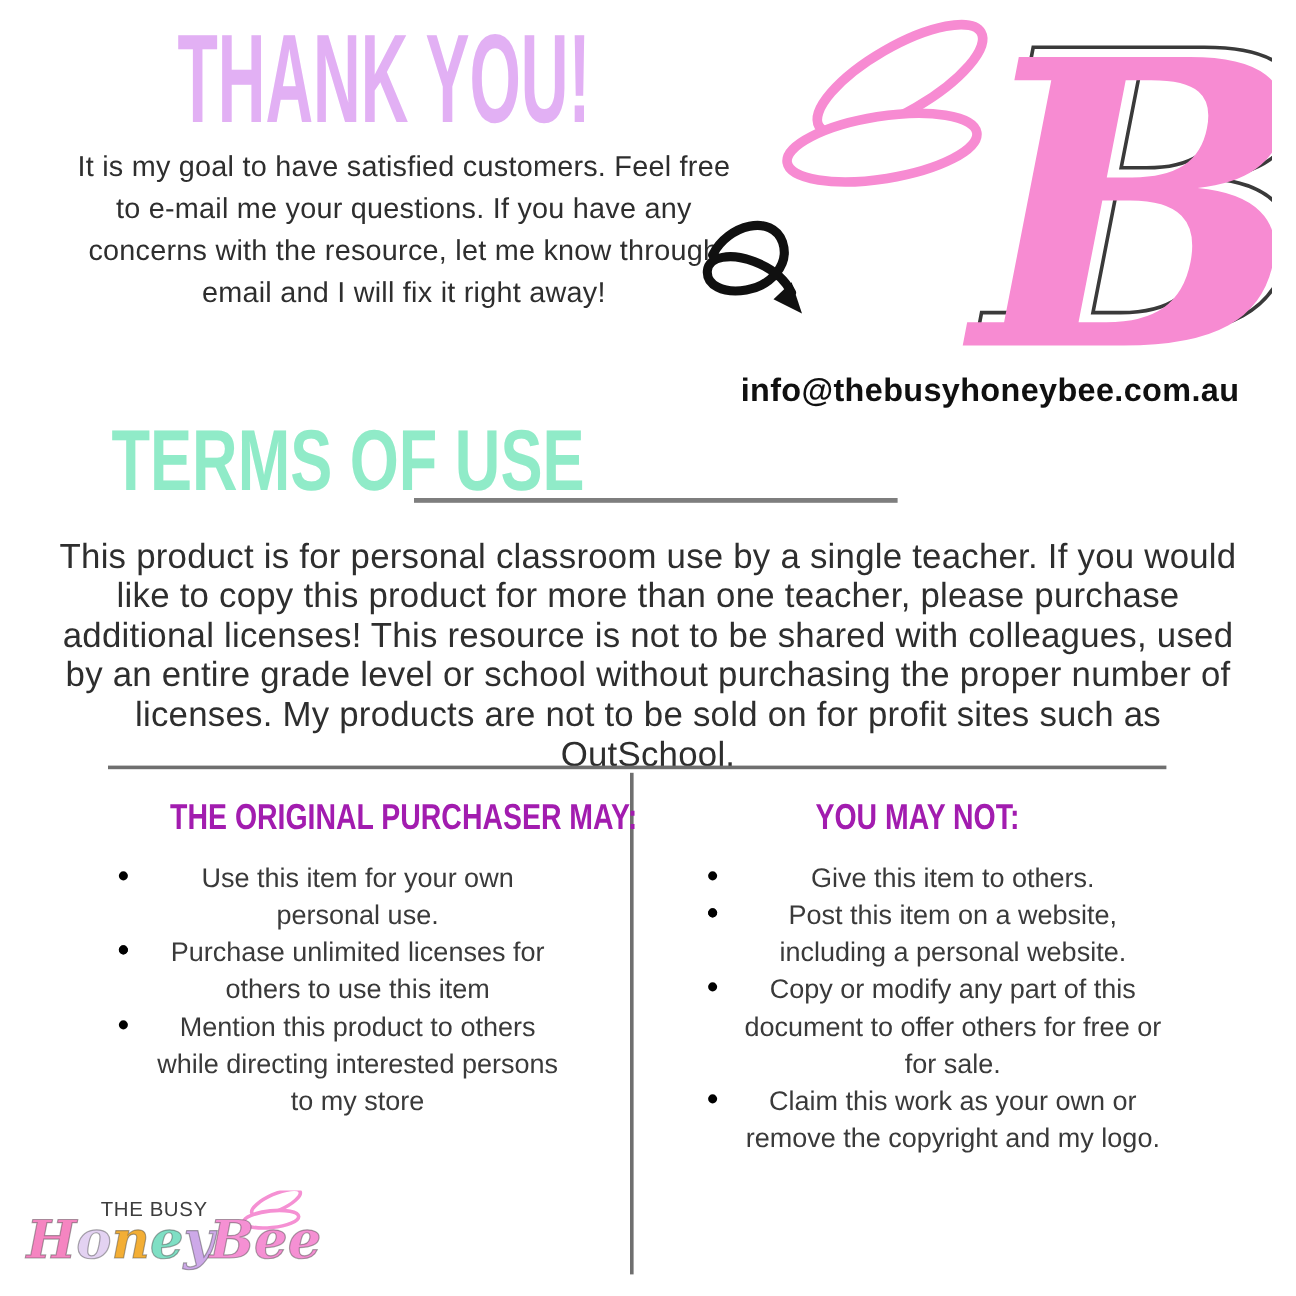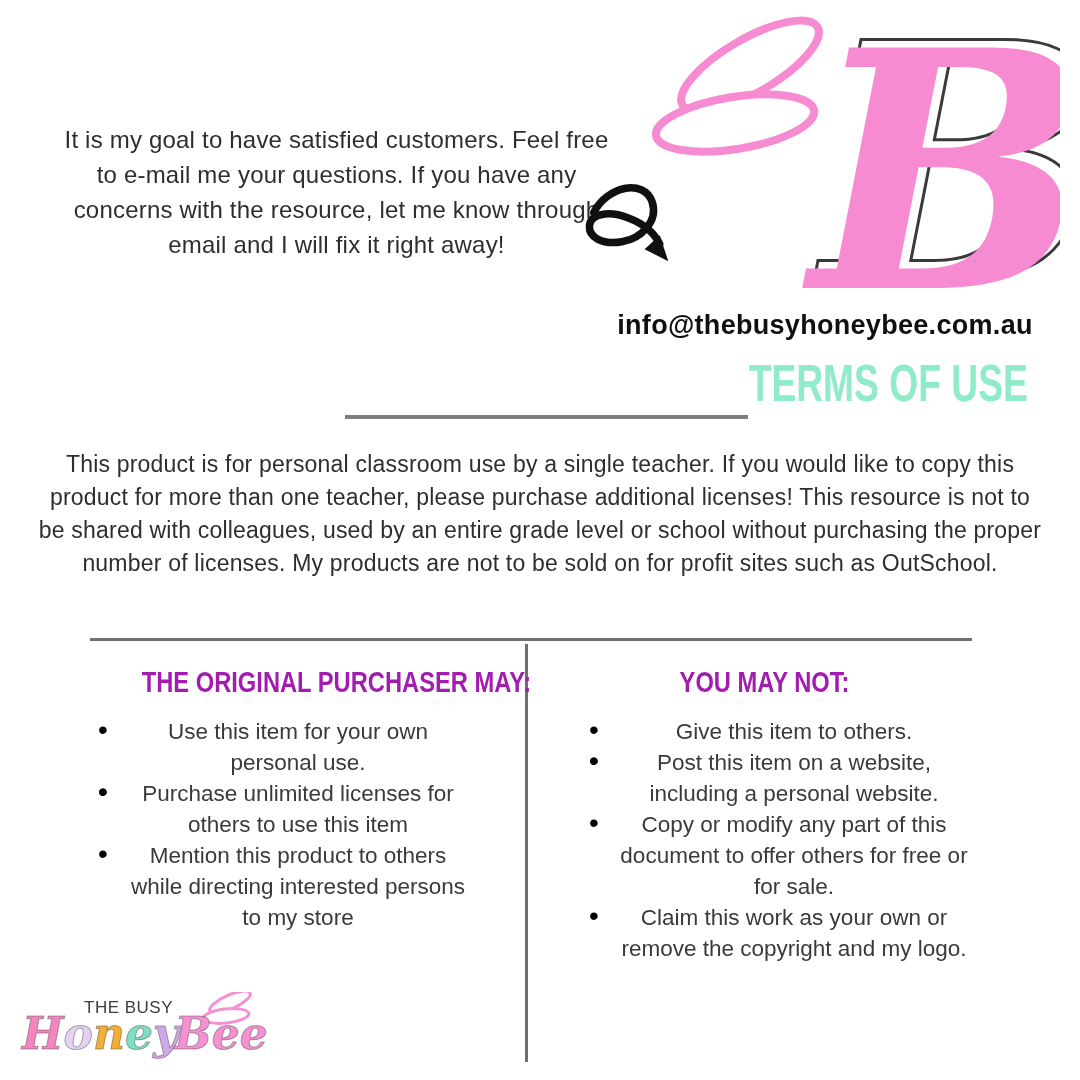--- a/index.html
+++ b/index.html
@@ -23,28 +23,28 @@
   .swirl{left:583px;top:176px;width:108px;height:112px;}
 
   
   .b-logo{left:650px;top:8px;width:410px;height:295px;}
 
   
   .email{top:310px;left:590px;width:470px;text-align:center;
     font-size:27px;font-weight:700;color:#101010;letter-spacing:0.3px;}
 
   
-  .terms-title{top:346px;left:20px;width:1060px;text-align:right;
-    font-weight:700;font-size:51px;line-height:76px;color:#90EBC8;}
+  .terms-title{top:346px;left:20px;width:1060px;text-align:left;
+    font-weight:700;font-size:72px;line-height:76px;color:#90EBC8;}
   .terms-title .narrow{transform:scale(0.73,1);}
   .terms-underline{top:415px;left:345px;width:403px;height:4px;background:#7e7e7e;}
 
   
   .terms-para{top:448px;left:38px;width:1004px;text-align:center;
-    font-size:23px;line-height:33px;color:#2e2e2e;letter-spacing:0.2px;}
+    font-size:29px;line-height:33px;color:#2e2e2e;letter-spacing:0.2px;}
 
   
   .h-rule{left:90px;top:638px;width:882px;height:3px;background:#6f6f6f;}
   .v-rule{left:525px;top:644px;width:3px;height:418px;background:#6f6f6f;}
 
   
   .col-head{font-weight:700;font-size:30px;color:#a21caf;text-align:center;line-height:32px;}
   .col-head .narrow{transform:scale(0.79,1);}
   .col-head-left{top:666px;left:90px;width:415px;}
   .col-head-right{top:666px;left:545px;width:440px;text-decoration:underline;}
@@ -70,20 +70,23 @@
   .hl-2{color:#F3AE35;}
   .hl-3{color:#7FDFC4;}
   .hl-4{color:#CDA9E8;margin-right:-4px;}
   .bee-word{color:#F590D3;}
 </style>
 </head>
 <body>
 
 <div class="page">
 
+  <div class="abs thank-title">
+    <span class="narrow">THANK YOU!</span>
+  </div>
 
   <div class="abs thank-para">It is my goal to have satisfied customers. Feel free to e-mail me your questions. If you have any concerns with the resource, let me know through email and I will fix it right away!</div>
 
   <div class="abs swirl">
     <svg viewBox="0 0 100 100" width="108" height="112">
       <path d="M 10 32 C 22 8, 56 0, 64 22 C 70 40, 54 56, 36 59 C 18 62, 5 55, 6 44 C 7 33, 24 30, 42 37 C 58 43, 66 51, 71 61" fill="none" stroke="#101010" stroke-width="7" stroke-linecap="round"></path>
       <path d="M 79 77 L 71 53 L 57 66 Z" fill="#101010"></path>
     </svg>
   </div>
 

